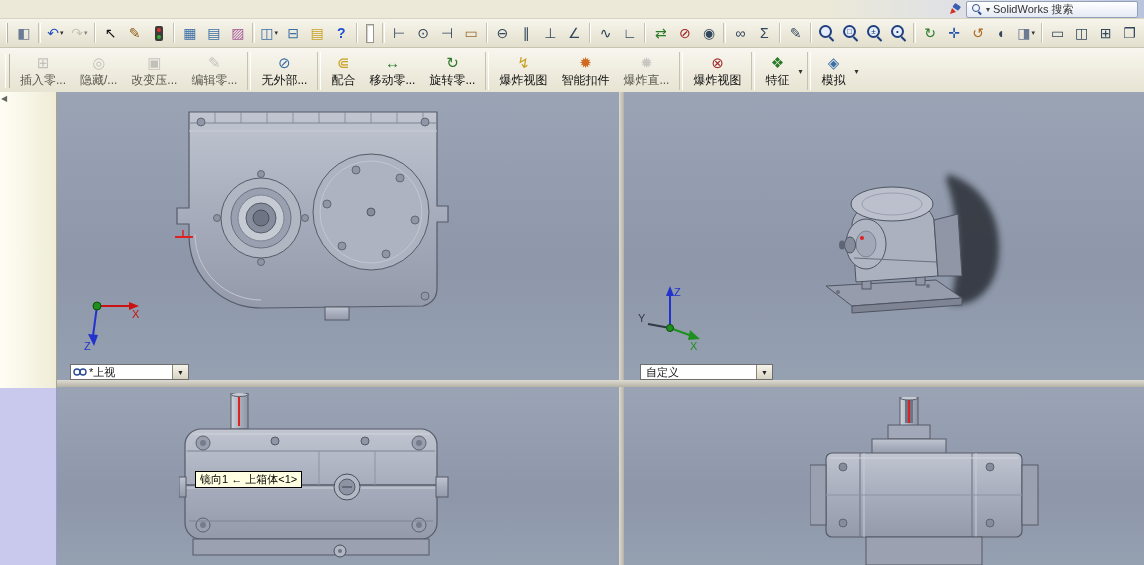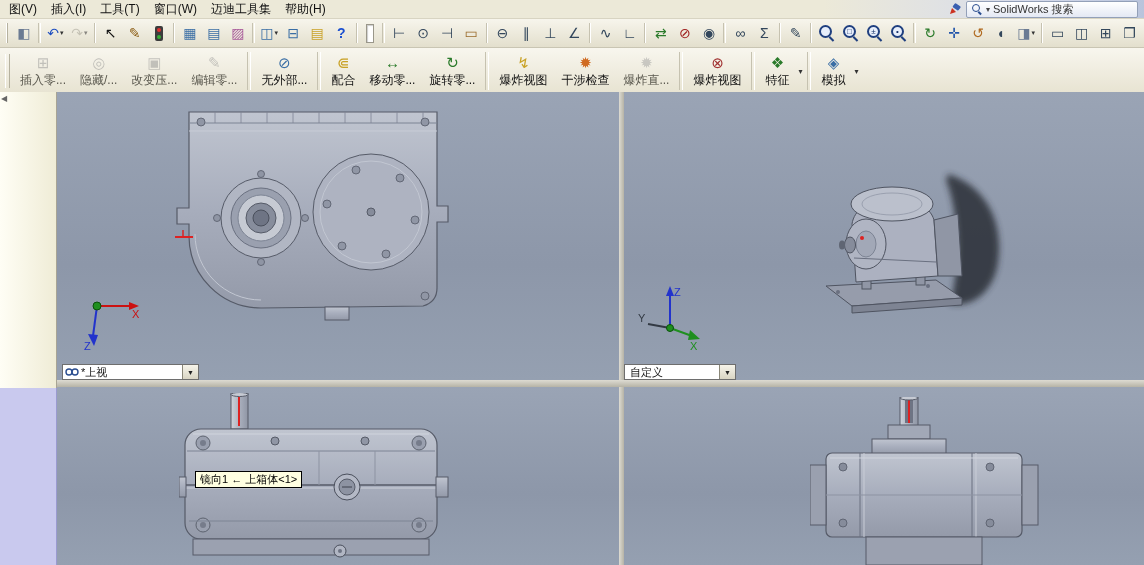--- a/index.html
+++ b/index.html
@@ -93,28 +93,20 @@
       </linearGradient>
       <linearGradient id="gradShaft" x1="0" y1="0" x2="1" y2="0">
         <stop offset="0" stop-color="#cfd3db"></stop>
           <stop offset="0.5" stop-color="#aab0be"></stop>
           <stop offset="1" stop-color="#8f95a4"></stop>
       </linearGradient>
     </defs>
   </svg>
 
   <div class="menubar">
-    <span id="menu-items" style="display:flex">
-        <span class="menu-item">图(V)</span>
-        <span class="menu-item">插入(I)</span>
-        <span class="menu-item">工具(T)</span>
-        <span class="menu-item">窗口(W)</span>
-        <span class="menu-item">迈迪工具集</span>
-        <span class="menu-item">帮助(H)</span>
-      </span>
     <div class="search-area">
       <svg width="14" height="14" viewBox="0 0 14 14">
         <polygon points="2,12 4,6 8,10" fill="#cc3322"></polygon>
         <rect x="5" y="2" width="7" height="5" rx="1" transform="rotate(35 8 5)" fill="#3a5fb0"></rect>
       </svg>
       <div class="search-box">
         <span class="mag-s"></span>
         <span class="scaret">▾</span>
         <span class="stext">SolidWorks 搜索</span>
       </div>
@@ -314,21 +306,21 @@
         <span class="aicon" style="color: rgb(42, 122, 42);">↻</span>
         <span class="albl">旋转零...</span>
       </div>
       <span class="asep"></span>
       <div class="abtn">
         <span class="aicon" style="color: rgb(201, 162, 39);">↯</span>
         <span class="albl">爆炸视图</span>
       </div>
       <div class="abtn">
         <span class="aicon" style="color: rgb(208, 106, 32);">✹</span>
-        <span class="albl">干涉检查</span>
+        <span class="albl">智能扣件</span>
       </div>
       <div class="abtn disabled">
         <span class="aicon" style="color: rgb(154, 151, 139);">✹</span>
         <span class="albl">爆炸直...</span>
       </div>
       <span class="asep"></span>
       <div class="abtn">
         <span class="aicon" style="color: rgb(160, 48, 48);">⊗</span>
         <span class="albl">爆炸视图</span>
       </div>
@@ -405,21 +397,21 @@
         </svg>
         <svg class="triad" style="left:26px;top:198px" width="62" height="62" viewBox="0 0 62 62">
           <line x1="14" y1="16" x2="46" y2="16" stroke="#cc1111" stroke-width="2"></line>
           <polygon points="46,12 56,16 46,20" fill="#cc1111"></polygon>
           <text x="49" y="28" fill="#cc1111" font-size="11">X</text>
           <line x1="14" y1="16" x2="10" y2="46" stroke="#2233cc" stroke-width="2"></line>
           <polygon points="5,44 11,56 15,45" fill="#2233cc"></polygon>
           <text x="1" y="60" fill="#2233cc" font-size="11">Z</text>
           <circle cx="14" cy="16" r="4" fill="#1f8f1f" stroke="#0a500a"></circle>
         </svg>
-        <div class="view-combo" style="left:5px;width:137px">
+        <div class="view-combo" style="left:13px;width:119px">
           <svg width="14" height="10" viewBox="0 0 14 10">
             <circle cx="4" cy="5" r="3" fill="none" stroke="#2a4d8f" stroke-width="1.4"></circle>
             <circle cx="10" cy="5" r="3" fill="none" stroke="#2a4d8f" stroke-width="1.4"></circle>
           </svg>
           <span class="vc-text">*上视</span>
           <span class="vc-btn">▼</span>
         </div>
       </div>
 
       <div class="vp" id="vp-tr">
@@ -451,21 +443,21 @@
           <line x1="32" y1="44" x2="32" y2="12" stroke="#2233cc" stroke-width="2"></line>
           <polygon points="28,12 32,2 36,12" fill="#2233cc"></polygon>
           <text x="36" y="12" fill="#2233cc" font-size="11">Z</text>
           <line x1="32" y1="44" x2="10" y2="40" stroke="#333a44" stroke-width="2"></line>
           <text x="0" y="38" fill="#333a44" font-size="11">Y</text>
           <line x1="32" y1="44" x2="54" y2="52" stroke="#1f8f1f" stroke-width="2"></line>
           <polygon points="52,46 62,55 50,56" fill="#1f8f1f"></polygon>
           <text x="52" y="66" fill="#1f8f1f" font-size="11">X</text>
           <circle cx="32" cy="44" r="3.5" fill="#1f8f1f" stroke="#0a500a"></circle>
         </svg>
-        <div class="view-combo" style="left:0;width:112px">
+        <div class="view-combo" style="left:16px;width:133px">
           <span class="vc-text" style="padding-left:3px">自定义</span>
           <span class="vc-btn">▼</span>
         </div>
       </div>
 
       <div class="splitter-v"></div>
       <div class="splitter-h"></div>
 
       <div class="vp" id="vp-bl">
         <svg class="model" style="left:122px;top:6px" width="276" height="172" viewBox="0 0 276 172">

